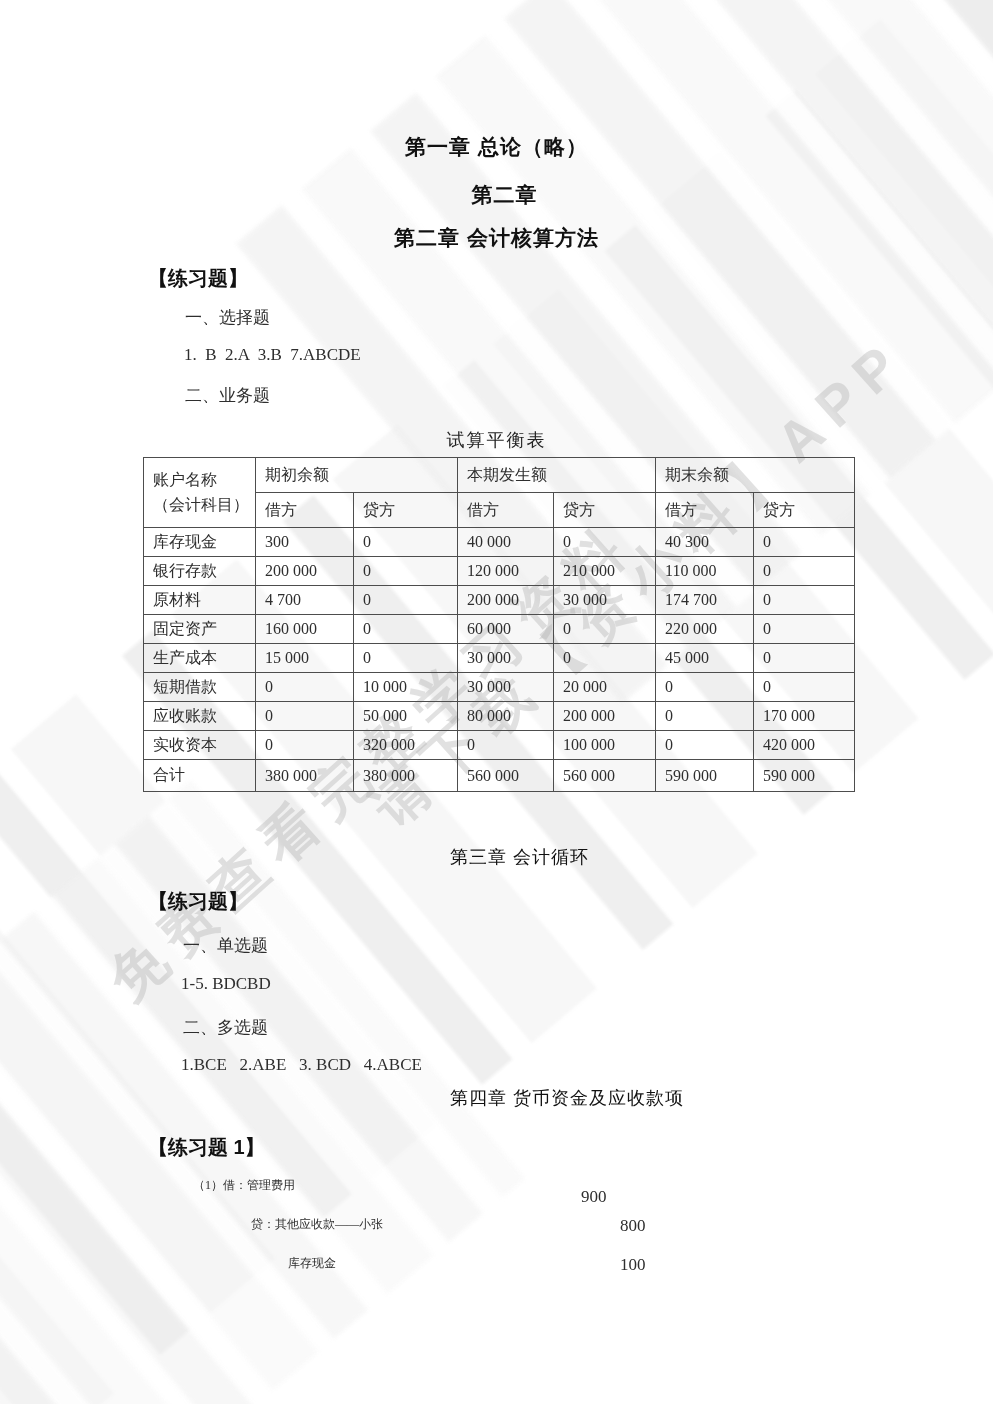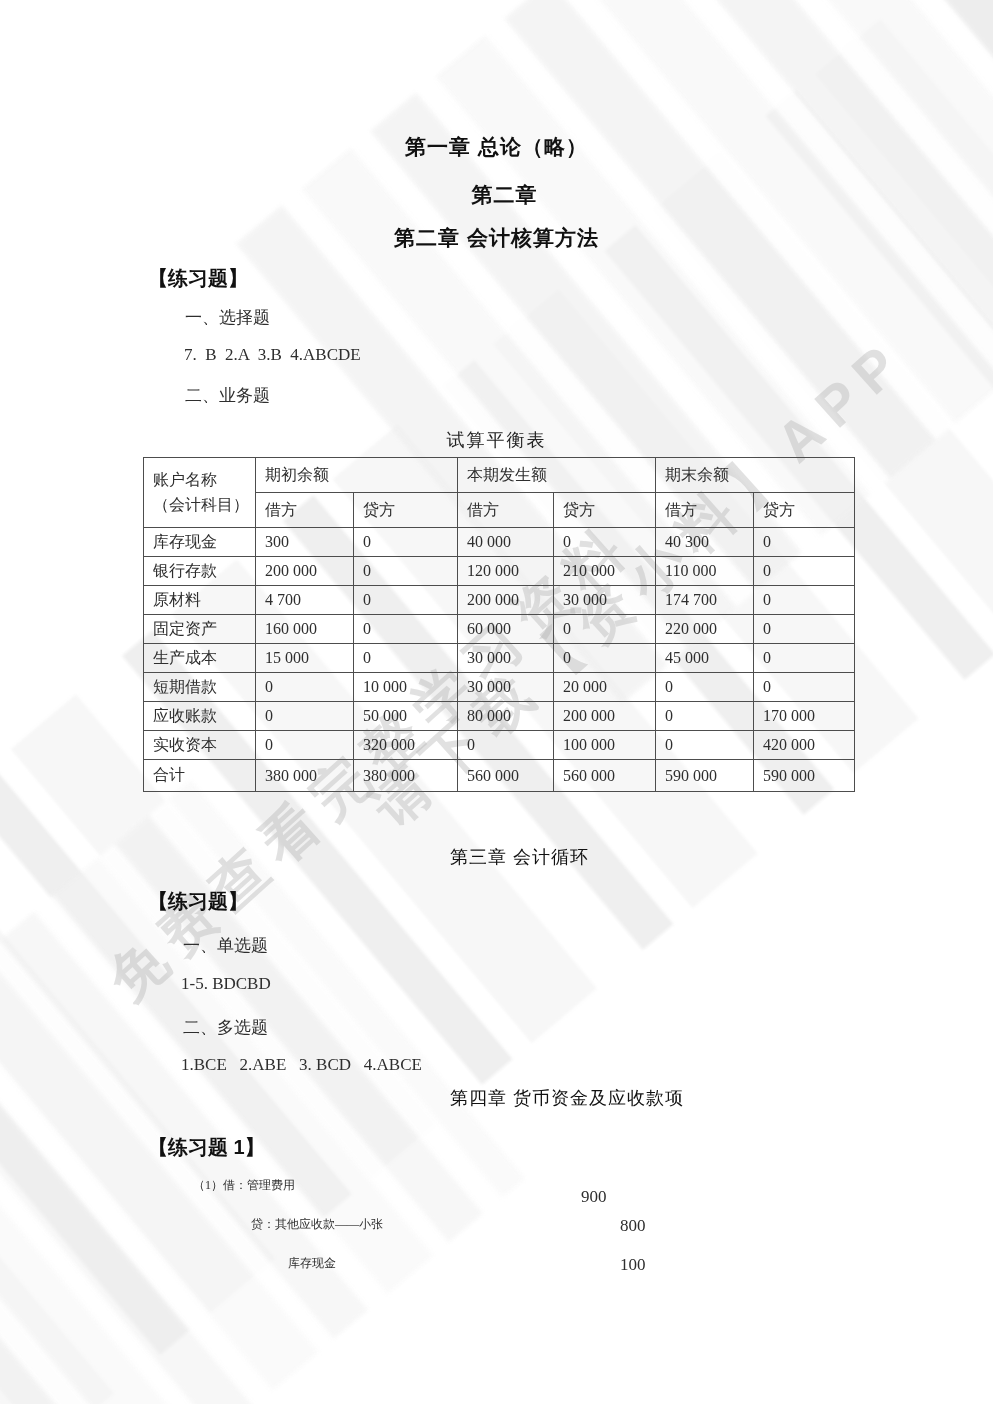--- a/index.html
+++ b/index.html
@@ -122,21 +122,21 @@
   <div class="wm wm2">请下载【资小料】APP</div>
 
   <div class="content">
 
     <div class="h-center hc1">第一章 总论（略）</div>
     <div class="h-center hc2">第二章</div>
     <div class="h-center hc3">第二章 会计核算方法</div>
 
     <div class="h-exercise hex1">【练习题】</div>
     <div class="body-line bl-a">一、选择题</div>
-    <div class="body-line bl-b">7.  B  2.A  3.B  4.ABCDE</div>
+    <div class="body-line bl-b">1.  B  2.A  3.B  7.ABCDE</div>
     <div class="body-line bl-c">二、业务题</div>
 
     <div class="tb-title">试算平衡表</div>
     <table class="tb">
       <colgroup>
         <col style="width:112px">
           <col style="width:98px">
           <col style="width:104px">
         <col style="width:96px">
           <col style="width:102px">

